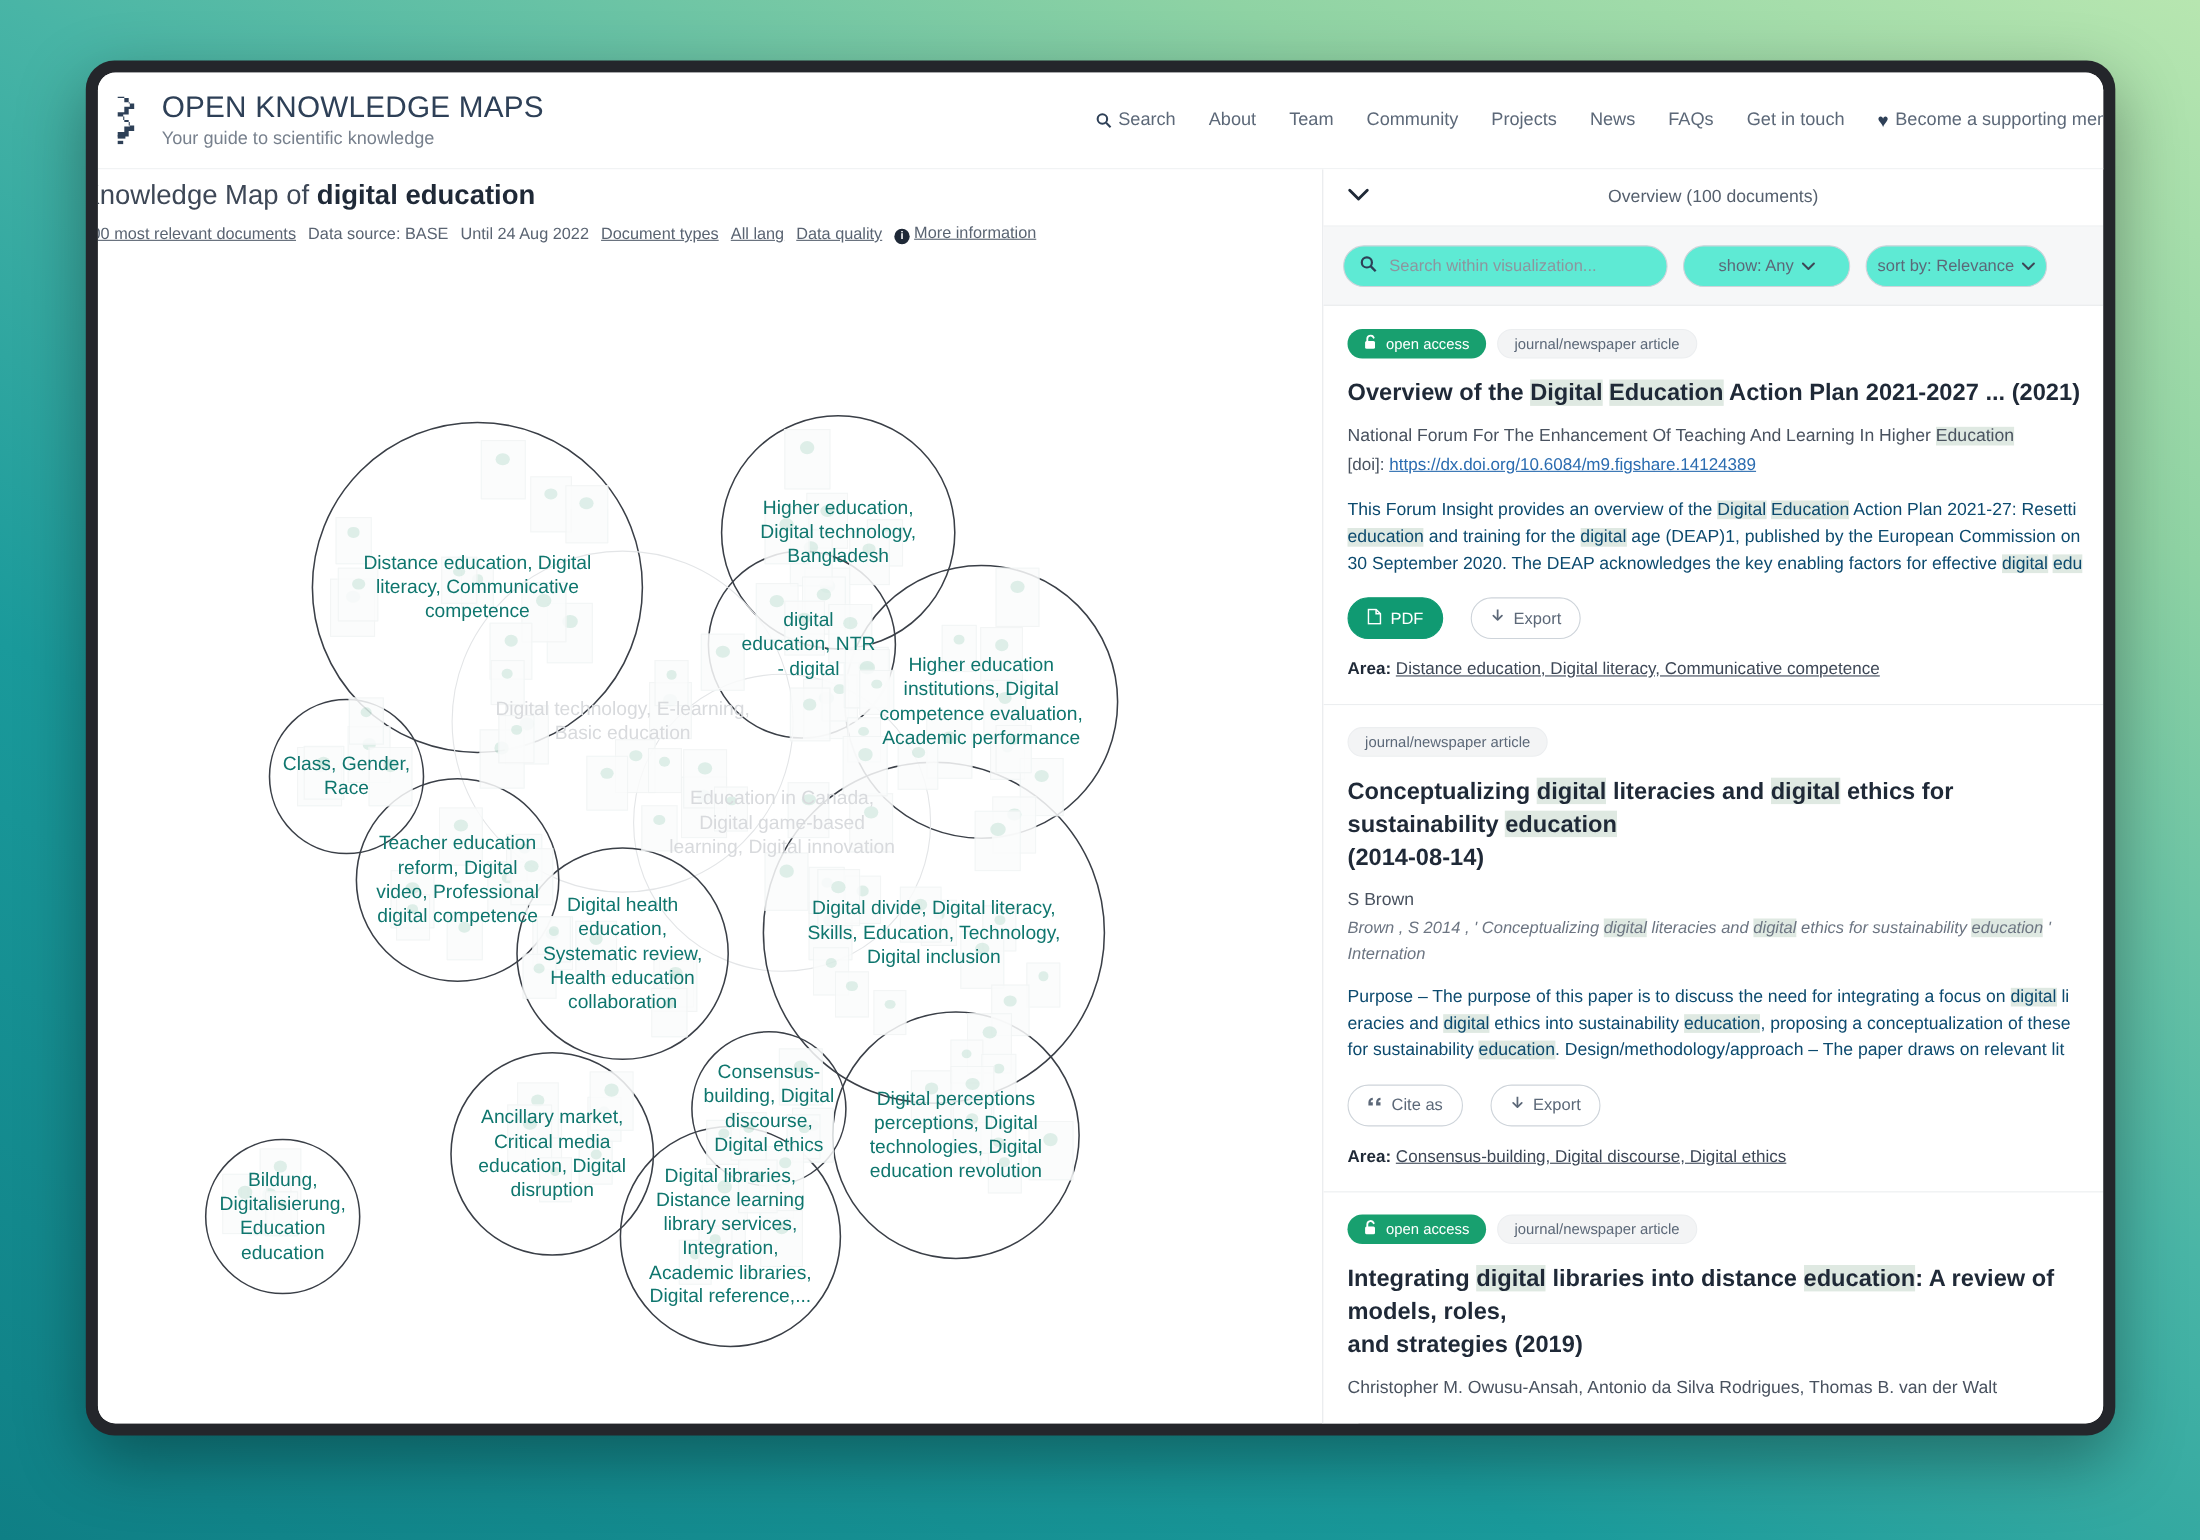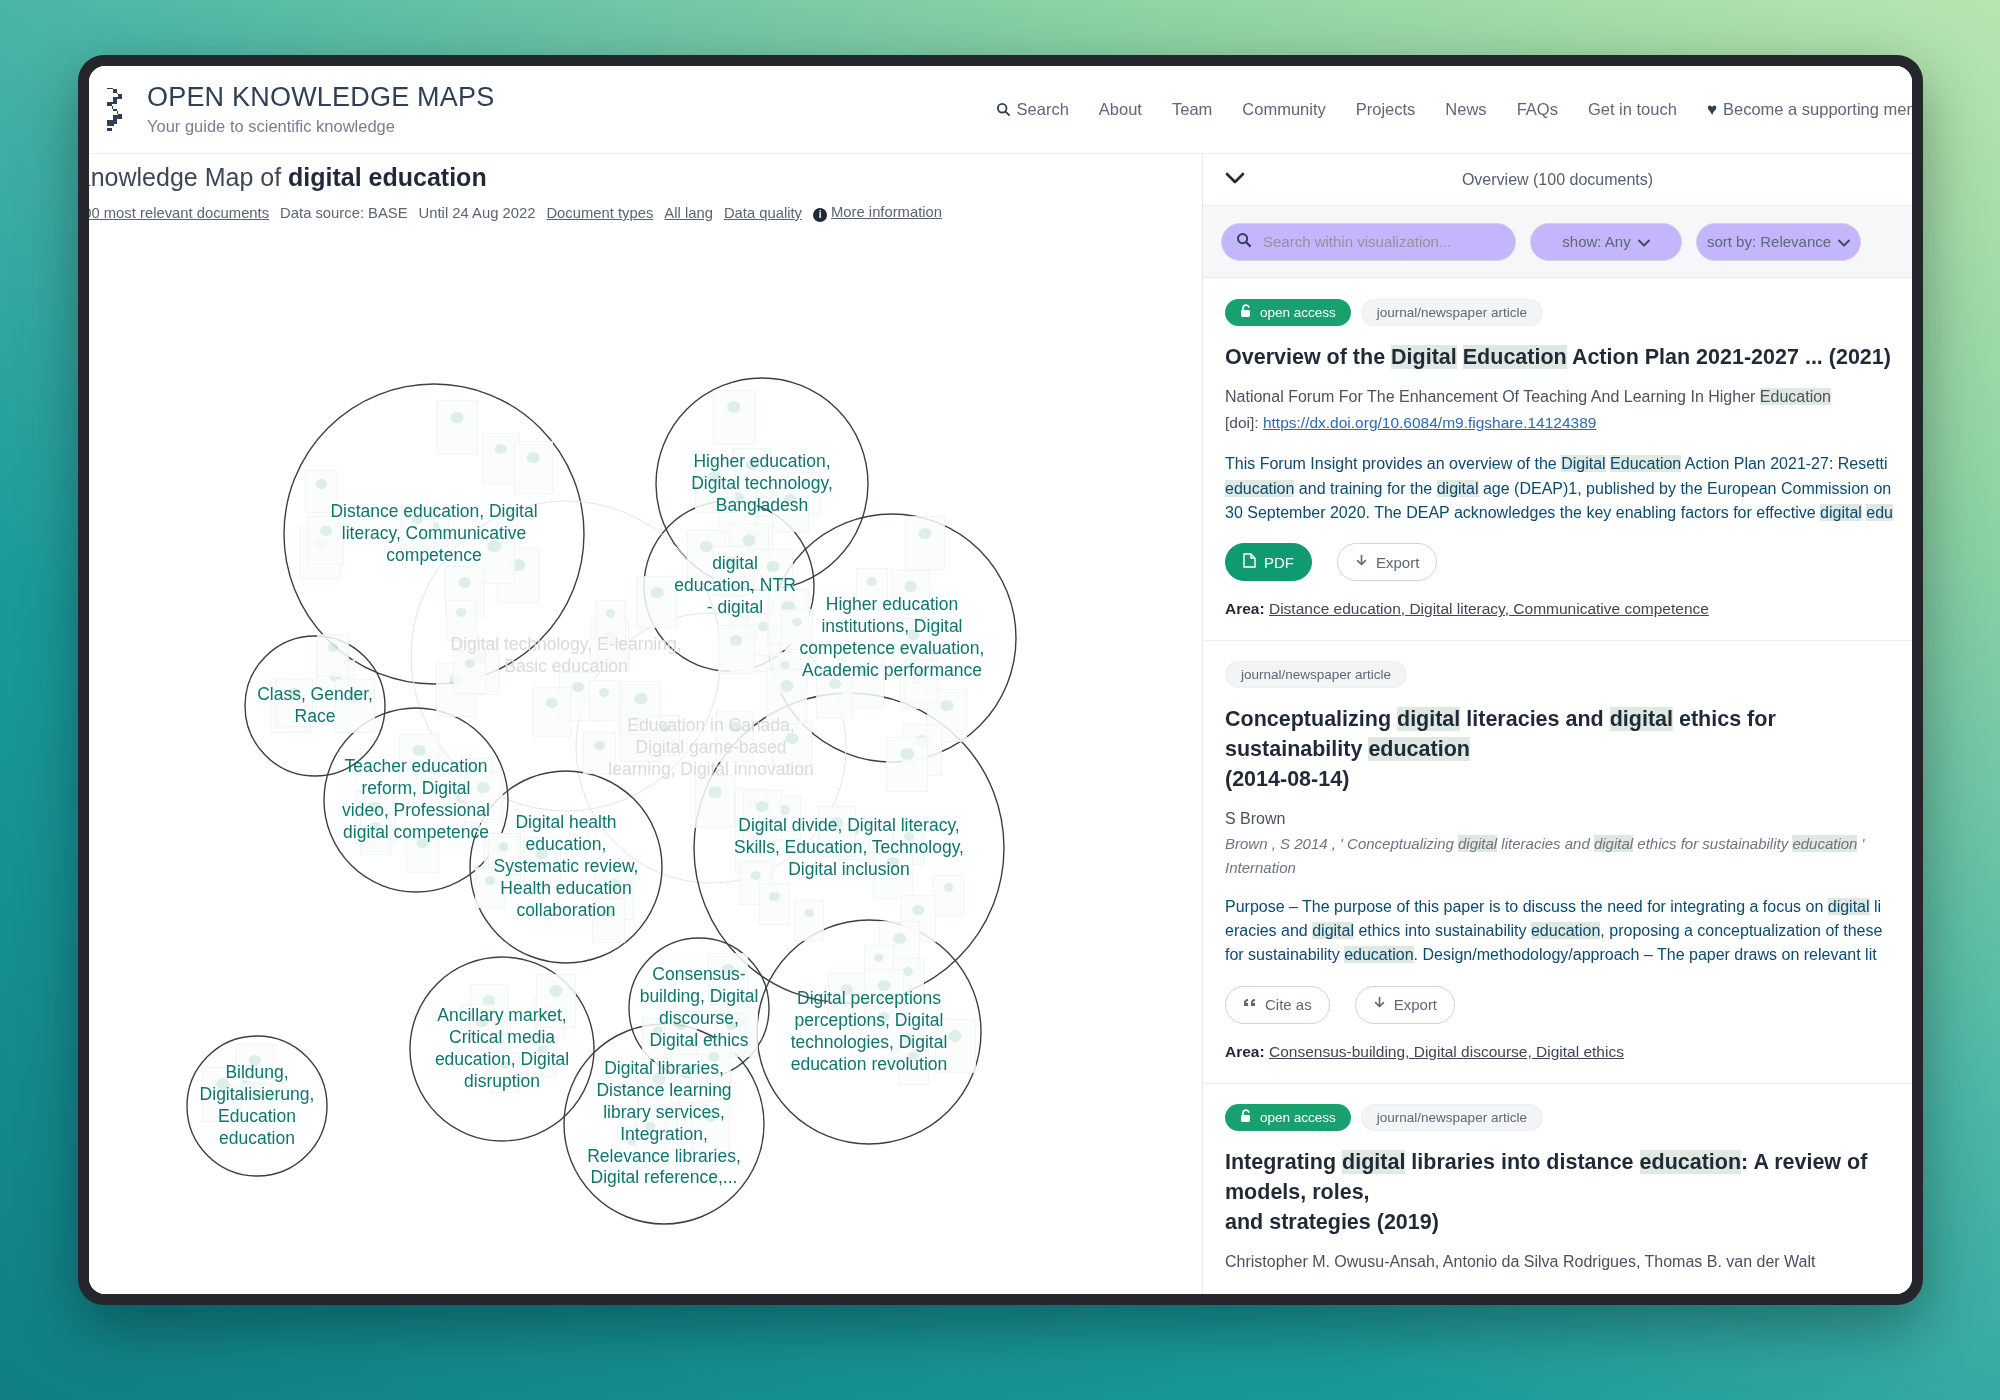--- a/index.html
+++ b/index.html
@@ -138,21 +138,21 @@
     width: 100%; text-align: center;
     font-size: 16px; color: #55606e;
   }
   #list-controls {
     height: 72px; background: #f6f7f8;
     border-bottom: 1px solid #e9ebed;
     display: flex; align-items: center; gap: 14px;
     padding: 0 18px;
   }
   .pill {
-    border: 1px solid #ced4da; background: #c4b5fd;
+    border: 1px solid #ced4da; background: #5eead4;
     border-radius: 22px; height: 38px;
     display: flex; align-items: center; justify-content: center;
     font-size: 15px; color: #5c6878; cursor: pointer;
   }
   #search-viz { flex: 0 0 295px; justify-content: flex-start; padding: 0 14px; gap: 9px; }
   #search-viz input {
     border: none; outline: none; background: transparent;
     font-size: 15px; color: #3d4756; width: 100%;
     font-family: "Liberation Sans", sans-serif;
   }
@@ -428,21 +428,21 @@
           <div class="bubble-label faded" style="left: 477px; top: 422px; width: 232px;">Digital technology, E-learning, Basic education</div>
           <div class="bubble-label" style="left: 226px; top: 472px; width: 130px;">Class, Gender, Race</div>
           <div class="bubble-label" style="left: 327px; top: 566px; width: 150px;">Teacher education reform, Digital video, Professional digital competence</div>
           <div class="bubble-label faded" style="left: 622px; top: 514px; width: 210px;">Education in Canada, Digital game-based learning, Digital innovation</div>
           <div class="bubble-label" style="left: 477px; top: 633px; width: 156px;">Digital health education, Systematic review, Health education collaboration</div>
           <div class="bubble-label" style="left: 760px; top: 614px; width: 253px;">Digital divide, Digital literacy, Skills, Education, Technology, Digital inclusion</div>
           <div class="bubble-label" style="left: 610px; top: 774px; width: 122px;">Consensus-building, Digital discourse, Digital ethics</div>
           <div class="bubble-label" style="left: 413px; top: 815px; width: 152px;">Ancillary market, Critical media education, Digital disruption</div>
           <div class="bubble-label" style="left: 780px; top: 798px; width: 182px;">Digital perceptions perceptions, Digital technologies, Digital education revolution</div>
           <div class="bubble-label" style="left: 168px; top: 872px; width: 122px;">Bildung, Digitalisierung, Education education</div>
-          <div class="bubble-label" style="left: 575px; top: 890px; width: 155px;">Digital libraries, Distance learning library services, Integration, Relevance libraries, Digital reference,...</div>
+          <div class="bubble-label" style="left: 575px; top: 890px; width: 155px;">Digital libraries, Distance learning library services, Integration, Academic libraries, Digital reference,...</div>
         </div>
   </div>
 
   <div id="list-pane">
     <div id="list-head">
       <span id="collapse-chevron">
         <svg width="20" height="13" viewBox="0 0 20 13">
               <polyline points="2,2 10,10 18,2" fill="none" stroke="#1f2937" stroke-width="2.6" stroke-linecap="round" stroke-linejoin="round"></polyline>
             </svg>
       </span>

